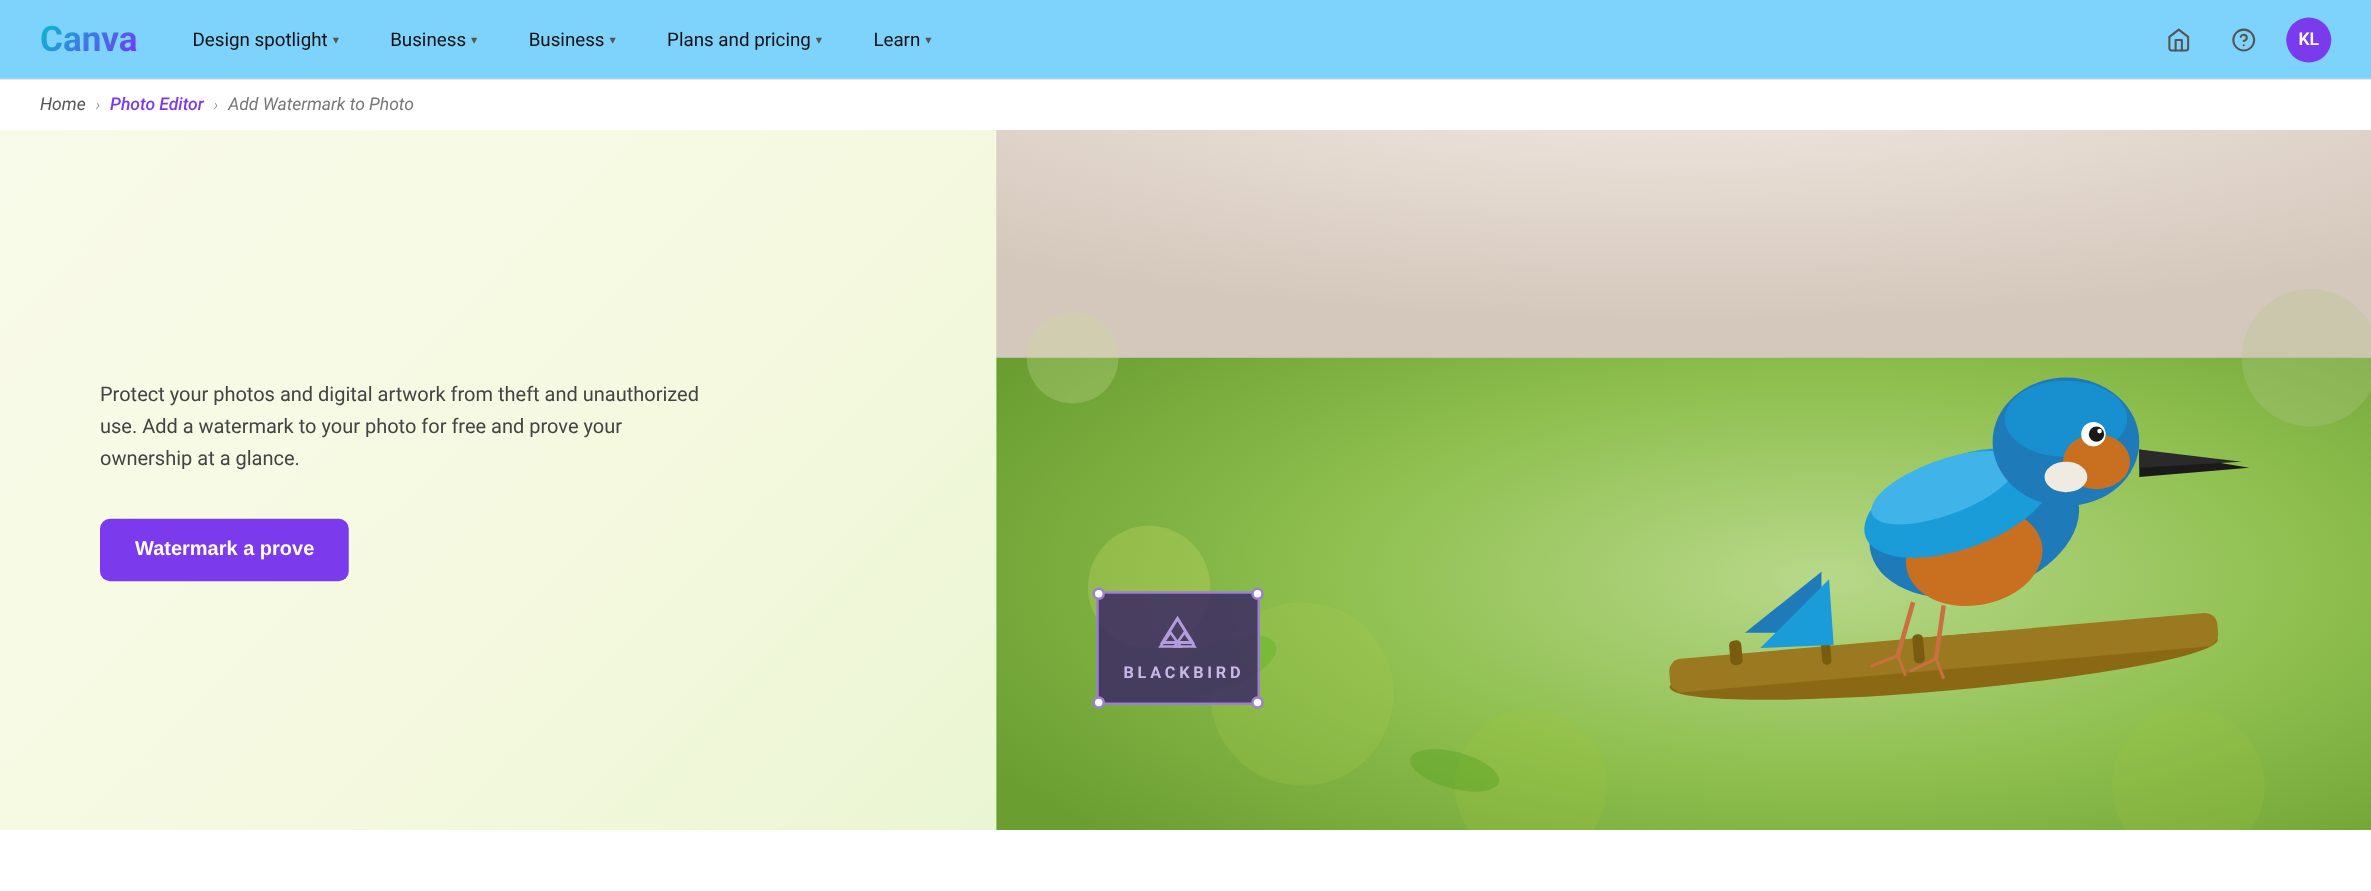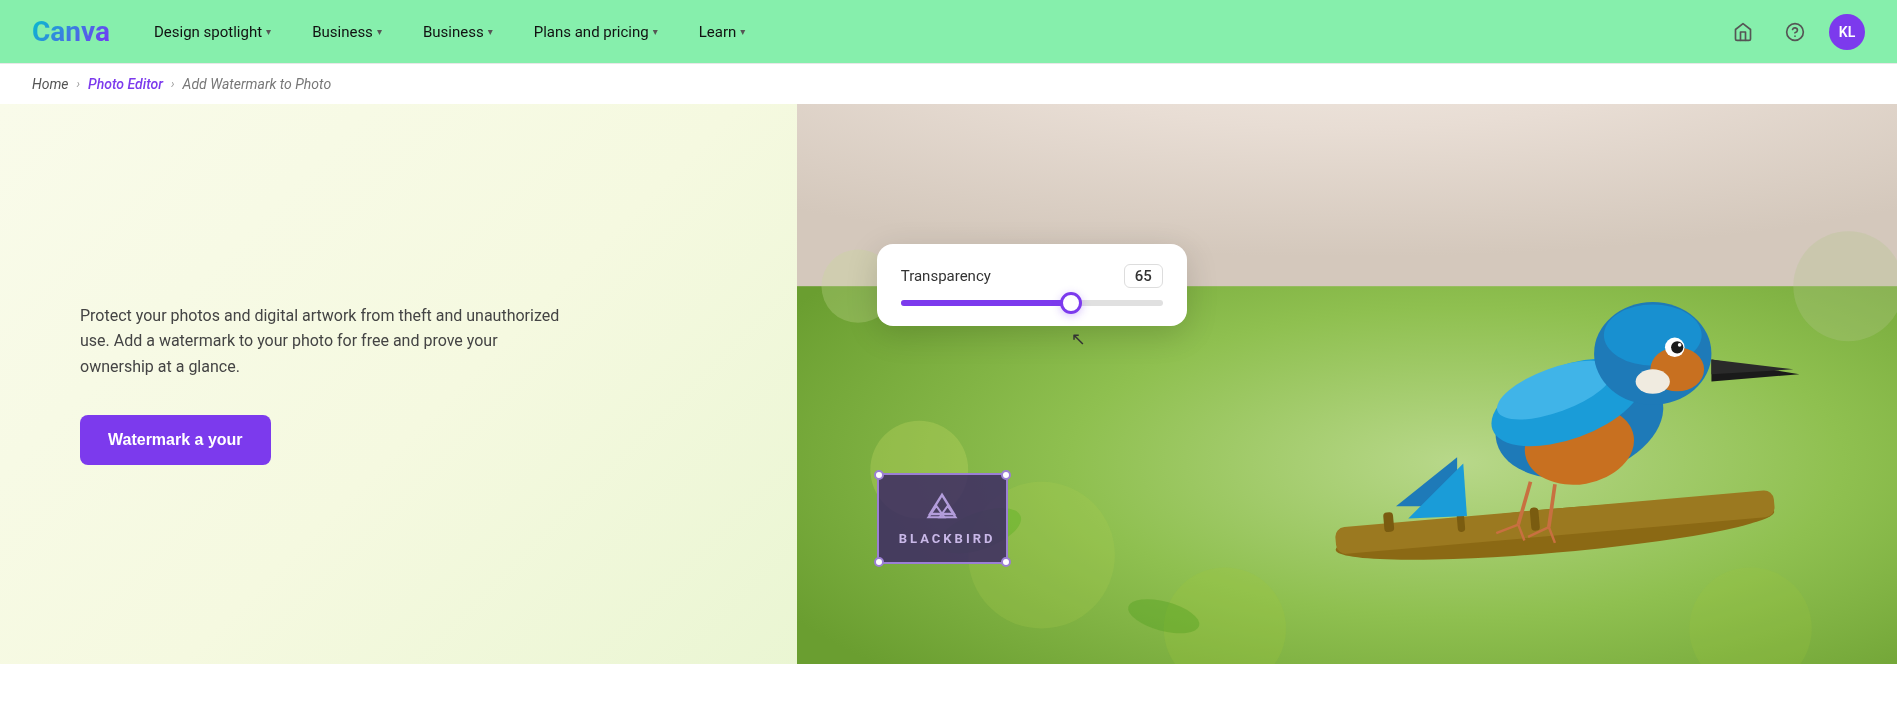--- a/index.html
+++ b/index.html
@@ -5,21 +5,21 @@
     * { margin: 0; padding: 0; box-sizing: border-box; }
     body { font-family: -apple-system, BlinkMacSystemFont, 'Segoe UI', Roboto, sans-serif; background: #fff; overflow-x: hidden; }
 
     
     nav {
       display: flex;
       align-items: center;
       height: 64px;
       padding: 0 32px;
       border-bottom: 1px solid #e8e8e8;
-      background: #86efac;
+      background: #7dd3fc;
       position: relative;
       z-index: 10;
     }
     .nav-logo {
       margin-right: 32px;
       font-size: 28px;
       font-weight: 700;
       background: linear-gradient(135deg, #00c4cc, #7b2ff7);
       -webkit-background-clip: text;
       -webkit-text-fill-color: transparent;
@@ -329,21 +329,21 @@
   <span class="breadcrumb-home">Home</span>
   <span class="breadcrumb-sep">›</span>
   <span class="breadcrumb-photo-editor">Photo Editor</span>
   <span class="breadcrumb-sep">›</span>
   <span class="breadcrumb-current">Add Watermark to Photo</span>
 </div>
 
 <section class="hero">
   <div class="hero-content">
     <p class="hero-desc">Protect your photos and digital artwork from theft and unauthorized use. Add a watermark to your photo for free and prove your ownership at a glance.</p>
-    <button class="hero-cta">Watermark a your</button>
+    <button class="hero-cta">Watermark a prove</button>
   </div>
 
   <div class="hero-visual">
 
     <div class="hero-photo-bg"></div>
 
     <svg style="position:absolute;right:0;top:0;width:100%;height:100%;" viewBox="0 0 900 560" preserveAspectRatio="xMidYMid slice">
 
       <defs>
         <radialGradient id="bgGrad" cx="60%" cy="40%" r="70%">
@@ -407,31 +407,20 @@
       <circle cx="200" cy="420" r="60" fill="rgba(180,210,80,0.2)"></circle>
       <circle cx="350" cy="480" r="50" fill="rgba(160,200,60,0.25)"></circle>
       <circle cx="50" cy="200" r="30" fill="rgba(200,220,150,0.3)"></circle>
       <circle cx="780" cy="480" r="50" fill="rgba(160,200,60,0.2)"></circle>
       <circle cx="860" cy="200" r="45" fill="rgba(180,200,140,0.3)"></circle>
 
       <ellipse cx="150" cy="400" rx="35" ry="15" fill="rgba(100,180,40,0.5)" transform="rotate(-20,150,400)"></ellipse>
       <ellipse cx="300" cy="470" rx="30" ry="12" fill="rgba(80,160,30,0.4)" transform="rotate(15,300,470)"></ellipse>
     </svg>
 
-    <div class="transparency-card">
-      <div class="transparency-header">
-        <span class="transparency-label">Transparency</span>
-        <span class="transparency-value">65</span>
-      </div>
-      <div class="slider-track">
-        <div class="slider-fill"></div>
-        <div class="slider-thumb"></div>
-      </div>
-      <div class="slider-cursor">↖</div>
-    </div>
 
     <div class="watermark-box-area">
       <div class="watermark-box">
         <div class="corner-handle corner-tl"></div>
         <div class="corner-handle corner-tr"></div>
         <div class="corner-handle corner-bl"></div>
         <div class="corner-handle corner-br"></div>
         <div class="watermark-icon">
           <svg viewBox="0 0 50 36" fill="#b39ddb">
             <polygon points="25,4 10,28 40,28" fill="none" stroke="#b39ddb" stroke-width="3"></polygon>

